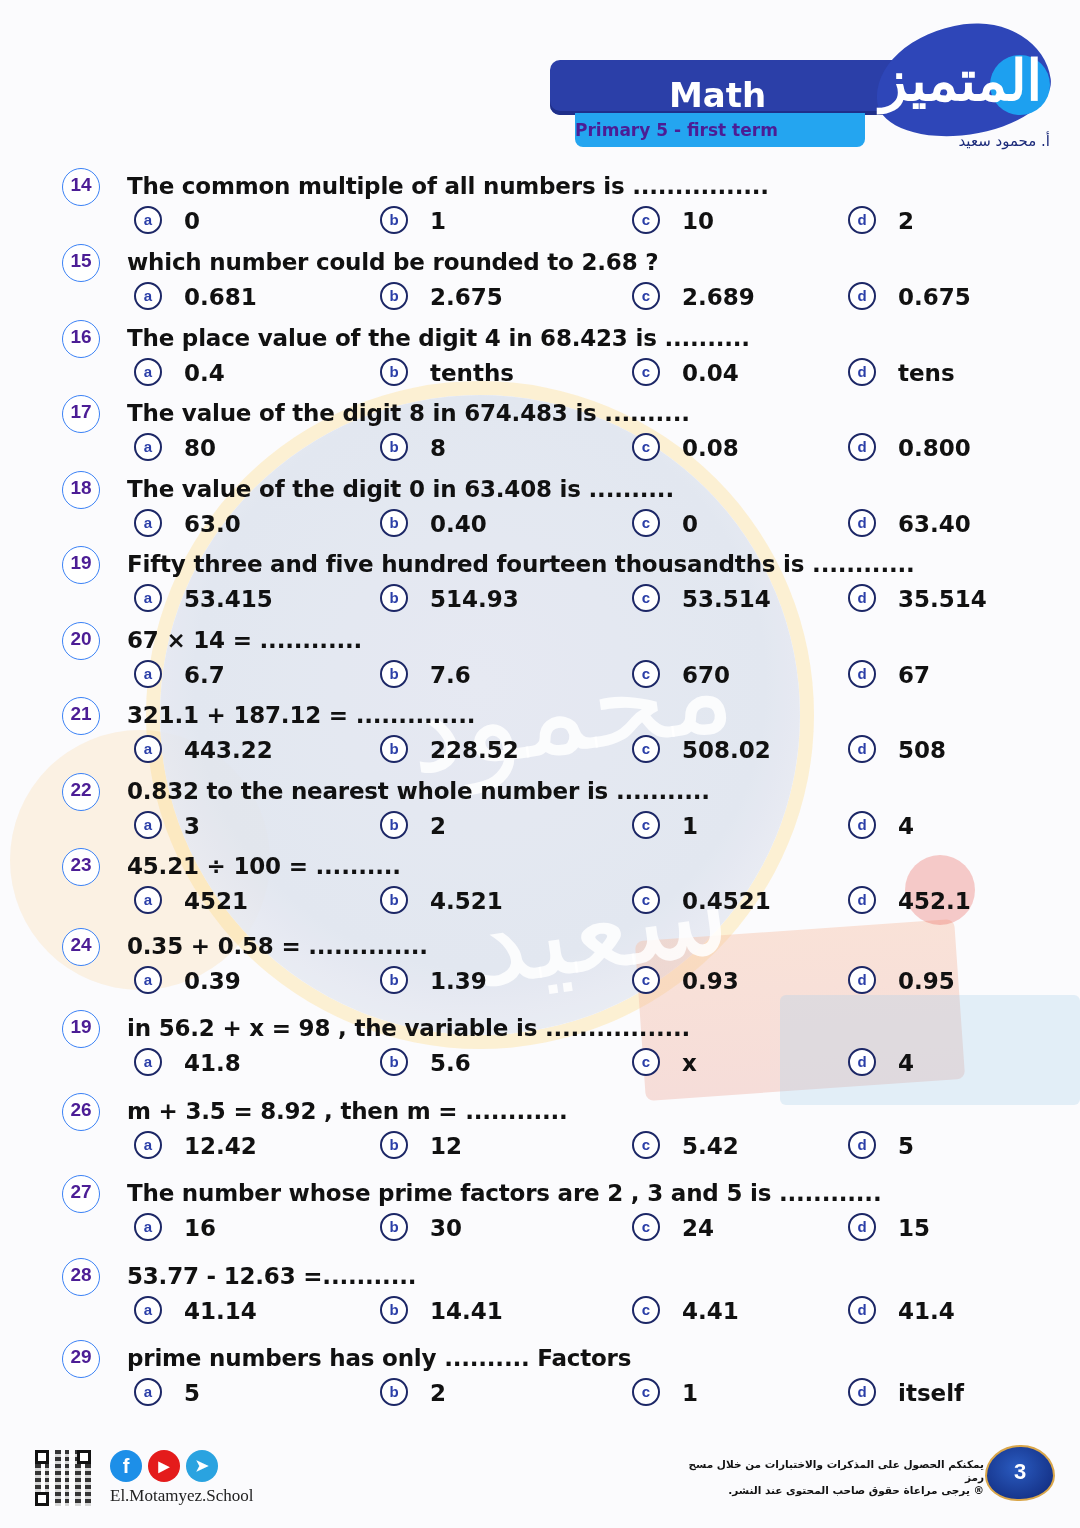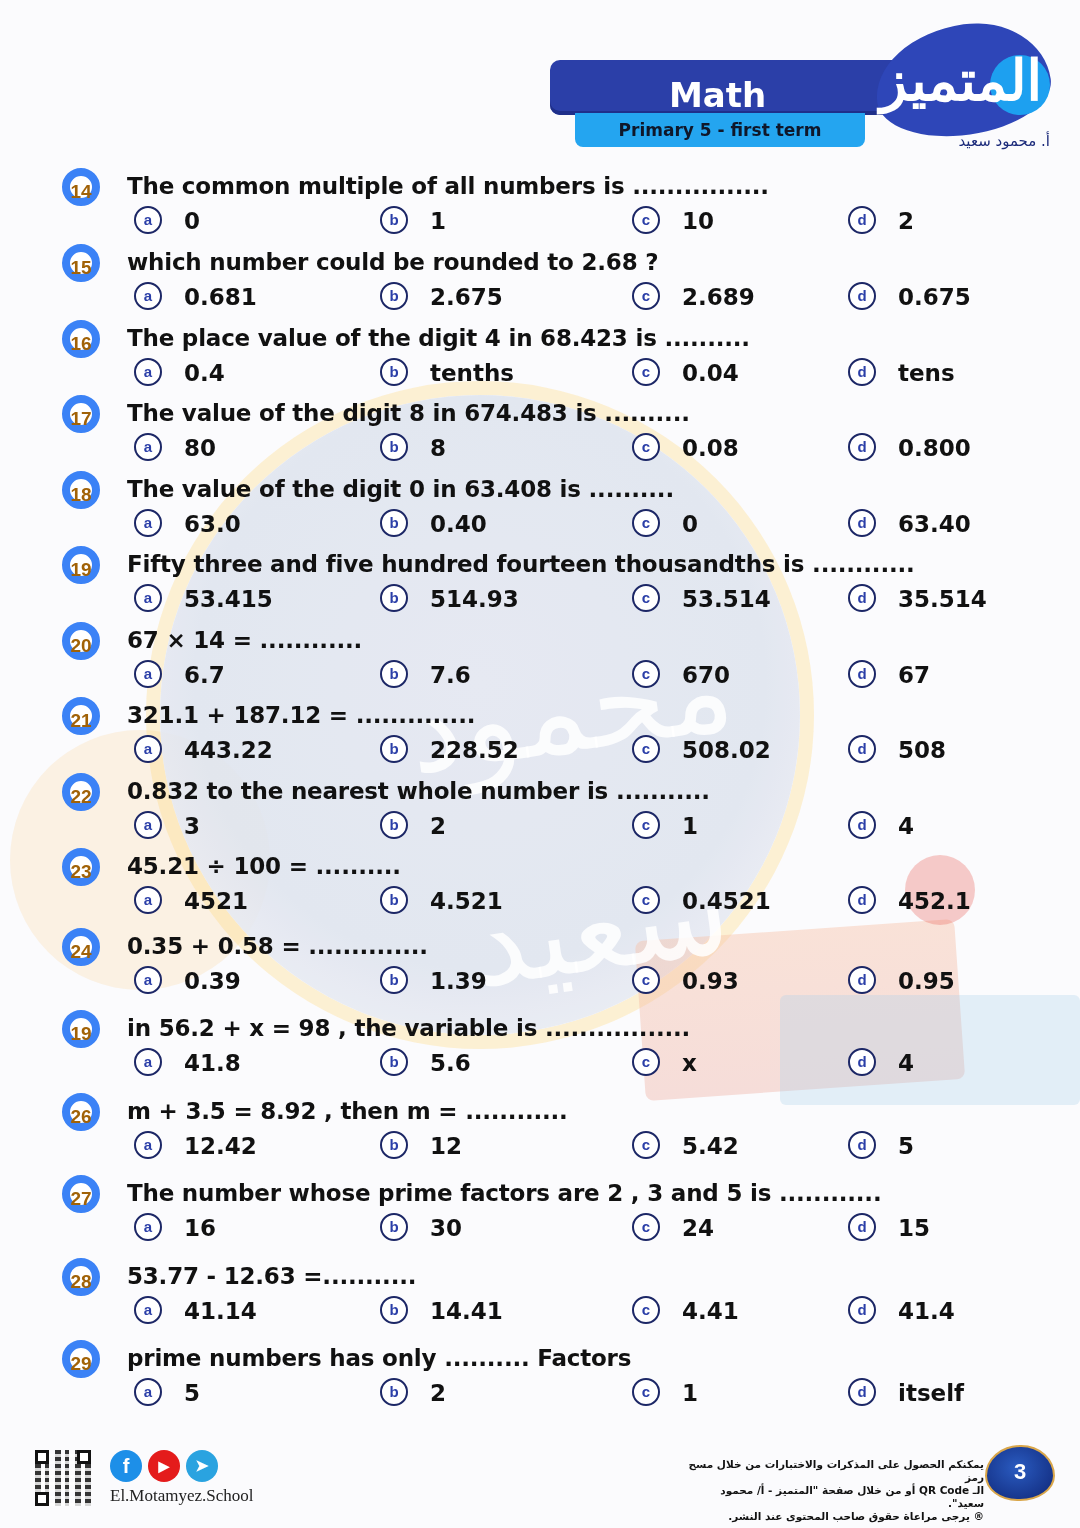--- a/index.html
+++ b/index.html
@@ -47,21 +47,21 @@
     }
     .hdr-title {
       position: absolute; left: 550px; top: 60px; width: 335px; height: 55px;
       color: #fff; font-weight: bold; font-size: 34px; text-align: center; line-height: 58px;
       font-family: "DejaVu Sans", sans-serif;
       margin-top: 6px;
     }
     .hdr-sub {
       position: absolute; left: 575px; top: 113px; width: 290px; height: 34px;
       background: #24a5f0; border-radius: 0 0 8px 8px;
-      color: #0f172a; font-weight: bold; font-size: 17px; text-align: center; line-height: 34px;
+      color: #4c1d95; font-weight: bold; font-size: 17px; line-height: 34px;
     }
     .logo-blob {
       position: absolute; left: 875px; top: 25px; width: 175px; height: 110px;
       background: #2e46b8; border-radius: 55% 45% 50% 50% / 60% 60% 40% 40%;
       transform: rotate(-8deg);
     }
     .logo-blob2 {
       position: absolute; left: 990px; top: 55px; width: 60px; height: 60px;
       background: #1da0f0; border-radius: 50%;
     }
@@ -73,22 +73,22 @@
     .logo-author {
       position: absolute; left: 930px; top: 132px; width: 120px; height: 22px;
       color: #1b2a7a; font-size: 15px; text-align: right; direction: rtl;
     }
     
     .q {
       position: absolute; left: 62px; width: 990px;
     }
     .q-num {
       position: absolute; left: 0; top: 0; width: 38px; height: 38px; border-radius: 50%;
-      border: 8px solid #3b82f6; box-sizing: border-box; background: #fff;
-      color: #a16207; font-weight: bold; font-size: 19px; text-align: center; line-height: 32px;
+      border: 1px solid #3b82f6; box-sizing: border-box; background: #fff;
+      color: #4c1d95; font-weight: bold; font-size: 19px; text-align: center; line-height: 32px;
       font-family: "Liberation Sans", sans-serif;
     }
     .q-text {
       position: absolute; left: 65px; top: 2px; white-space: nowrap;
       font-size: 23px; font-weight: bold; color: #111; line-height: 32px;
       font-family: "DejaVu Sans", sans-serif; letter-spacing: -0.2px;
     }
     .opt {
       position: absolute; top: 36px; height: 34px; white-space: nowrap;
     }
@@ -484,16 +484,15 @@
   <div class="qr-corner" style="left:77px;top:1450px;"></div>
   <div class="qr-corner" style="left:35px;top:1492px;"></div>
 </div>
 <div class="social fb">f</div>
 <div class="social yt" style="font-size:14px;"><span>▶</span></div>
 <div class="social tg" style="font-size:16px;"><span>➤</span></div>
 <div class="school">El.Motamyez.School</div>
 
 <div class="footer-note">
   <div>يمكنكم الحصول على المذكرات والاختبارات من خلال مسح رمز</div>
-  <div>الـ QR Code أو من خلال صفحة "المتميز - أ/ محمود سعيد".</div>
   <div>® يرجى مراعاة حقوق صاحب المحتوى عند النشر.</div>
 </div>
 <div class="page-badge">3</div>
 
 </body></html>

